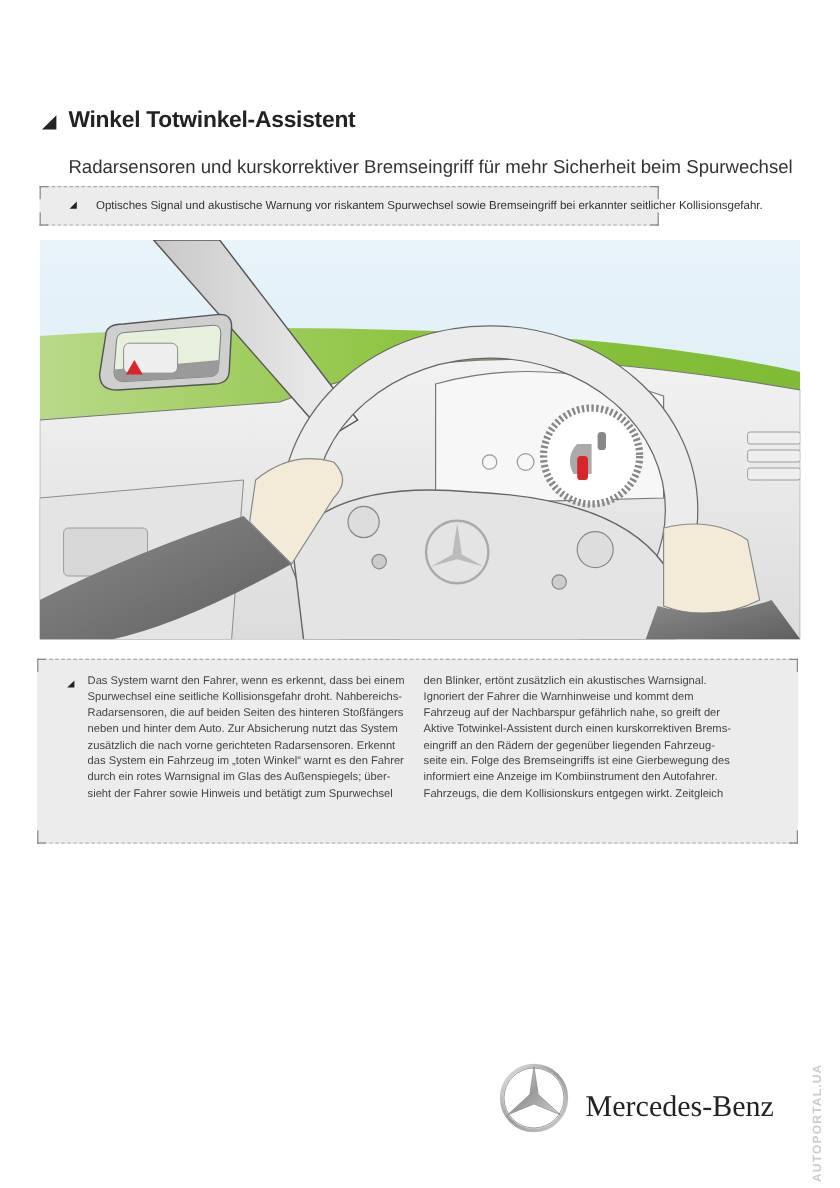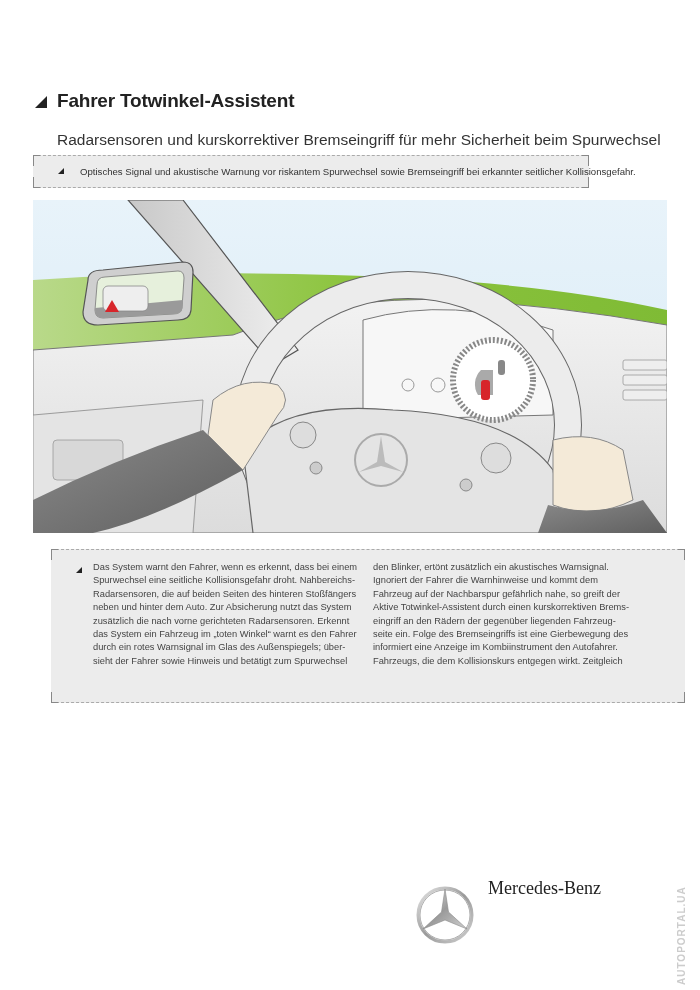--- a/index.html
+++ b/index.html
@@ -13,33 +13,33 @@
   .c-tl{left:0;top:-1px;border-width:1px 0 0 1px;height:10px !important;}
   .c-tr{right:0;top:-1px;border-width:1px 1px 0 0;height:10px !important;}
   .c-bl{left:0;bottom:-1px;border-width:0 0 1px 1px;height:10px !important;}
   .c-br{right:0;bottom:-1px;border-width:0 1px 1px 0;height:10px !important;}
   .small-tri{position:absolute;width:0;height:0;border-left:6px solid transparent;border-bottom:6px solid #222;}
   .summary-text{position:absolute;left:47px;top:10px;font-size:9.6px;color:#333;white-space:nowrap;}
   .col{position:absolute;font-size:9.3px;line-height:13.4px;color:#444;}
   .col p{margin:0;}
   .illus{position:absolute;left:33px;top:200px;width:634px;height:333px;overflow:hidden;}
   .logo{position:absolute;left:415px;top:885px;}
-  .brand{position:absolute;left:488px;top:878px;font-family:"Liberation Serif",serif;font-size:18px;color:#222;white-space:nowrap;}
+  .brand{position:absolute;left:488px;top:909px;font-family:"Liberation Serif",serif;font-size:25px;color:#222;white-space:nowrap;}
   .watermark{position:absolute;left:676px;top:985px;transform:rotate(-90deg);transform-origin:left top;font-size:10px;color:#ccc;letter-spacing:1px;white-space:nowrap;font-weight:bold;}
 </style>
 </head>
 <body>
 
 <div class="title-row">
   <span class="title-tri"></span>
-  <span class="title">Fahrer Totwinkel-Assistent</span>
+  <span class="title">Winkel Totwinkel-Assistent</span>
 </div>
 <div class="subtitle">Radarsensoren und kurskorrektiver Bremseingriff für mehr Sicherheit beim Spurwechsel</div>
 
-<div class="box" style="left:33px;top:155px;width:516px;height:31px;padding-left:40px;">
+<div class="box" style="left:33px;top:155px;width:516px;height:31px;">
   <span class="corner c-tl"></span>
   <span class="corner c-tr"></span>
   <span class="corner c-bl"></span>
   <span class="corner c-br"></span>
   <span class="small-tri" style="left:25px;top:12px;"></span>
   <span class="summary-text">Optisches Signal und akustische Warnung vor riskantem Spurwechsel sowie Bremseingriff bei erkannter seitlicher Kollisionsgefahr.</span>
 </div>
 
 <div class="illus">
   <svg width="634" height="333" viewBox="0 0 634 333">
@@ -108,21 +108,21 @@
     <circle cx="433" cy="285" r="6" fill="#ccc" stroke="#888"></circle>
 
     <path d="M0 300 Q80 260 170 230 L210 270 Q120 320 60 333 L0 333 Z" fill="url(#sleeve)"></path>
     <path d="M180 200 Q210 175 245 185 Q260 200 245 215 L210 270 L175 235 Z" fill="#f4ead8" stroke="#888" stroke-width="1"></path>
 
     <path d="M520 240 Q560 230 590 250 L600 300 Q560 320 520 305 Z" fill="#f4ead8" stroke="#888" stroke-width="1"></path>
     <path d="M515 305 Q560 318 610 300 L634 333 L505 333 Z" fill="url(#sleeve)"></path>
   </svg>
 </div>
 
-<div class="box" style="left:51px;top:549px;width:634px;height:152px;">
+<div class="box" style="left:31px;top:549px;width:634px;height:152px;">
   <span class="corner c-tl"></span>
   <span class="corner c-tr"></span>
   <span class="corner c-bl"></span>
   <span class="corner c-br"></span>
   <span class="small-tri" style="left:25px;top:17px;"></span>
   <div class="col" style="left:42px;top:11px;width:280px;">
     <p>Das System warnt den Fahrer, wenn es erkennt, dass bei einem</p>
     <p>Spurwechsel eine seitliche Kollisionsgefahr droht. Nahbereichs-</p>
     <p>Radarsensoren, die auf beiden Seiten des hinteren Stoßfängers</p>
     <p>neben und hinter dem Auto. Zur Absicherung nutzt das System</p>

